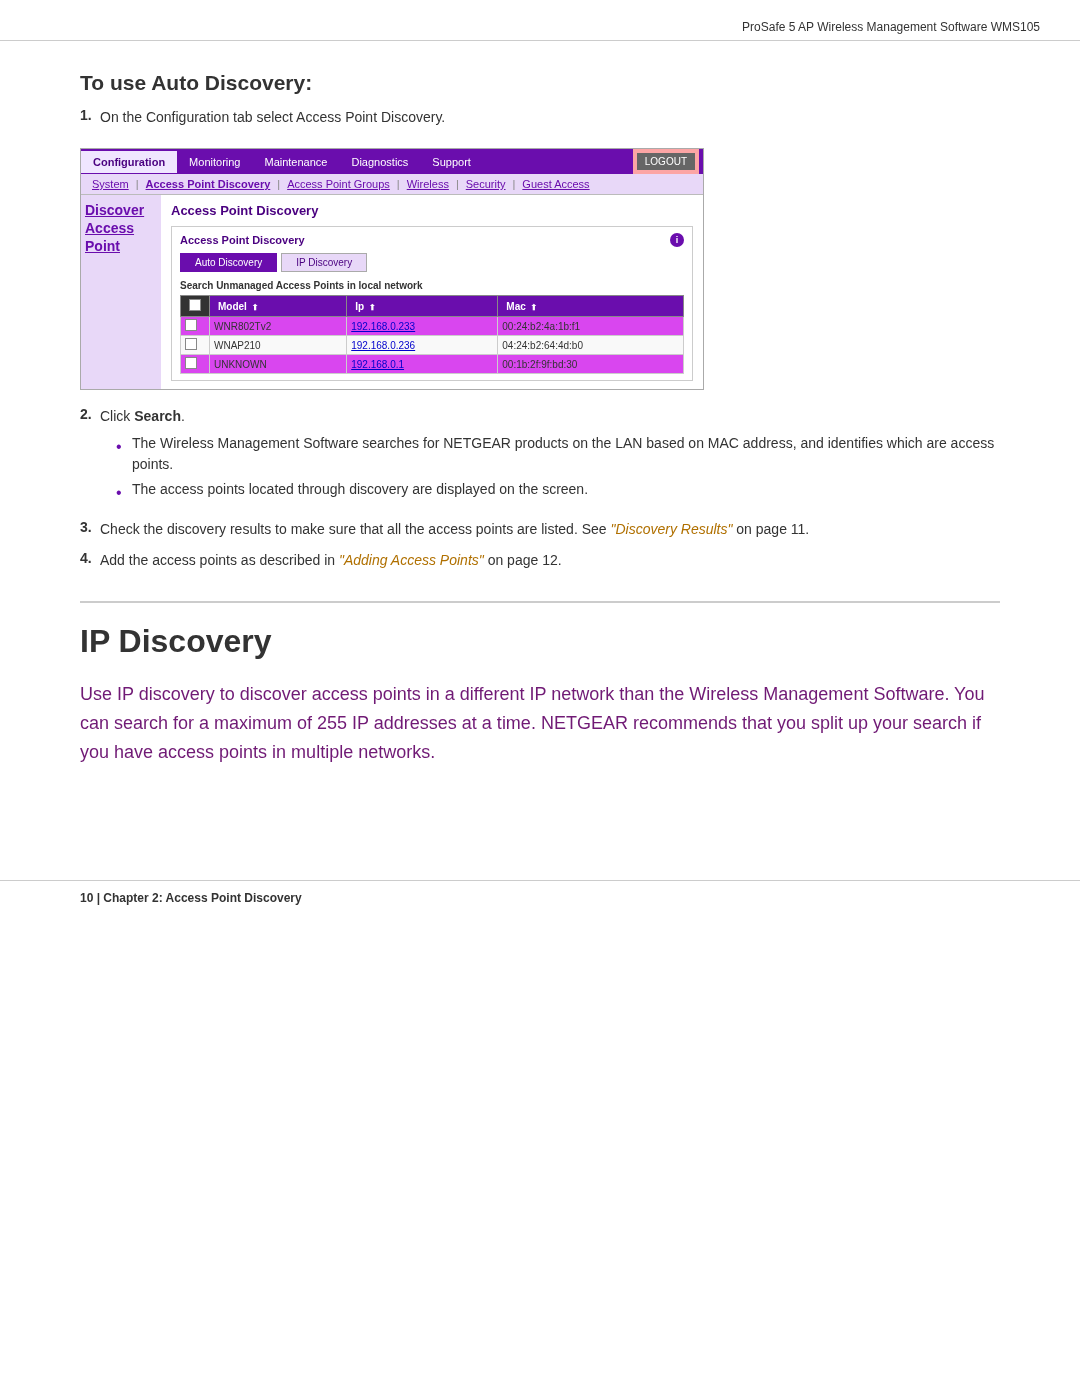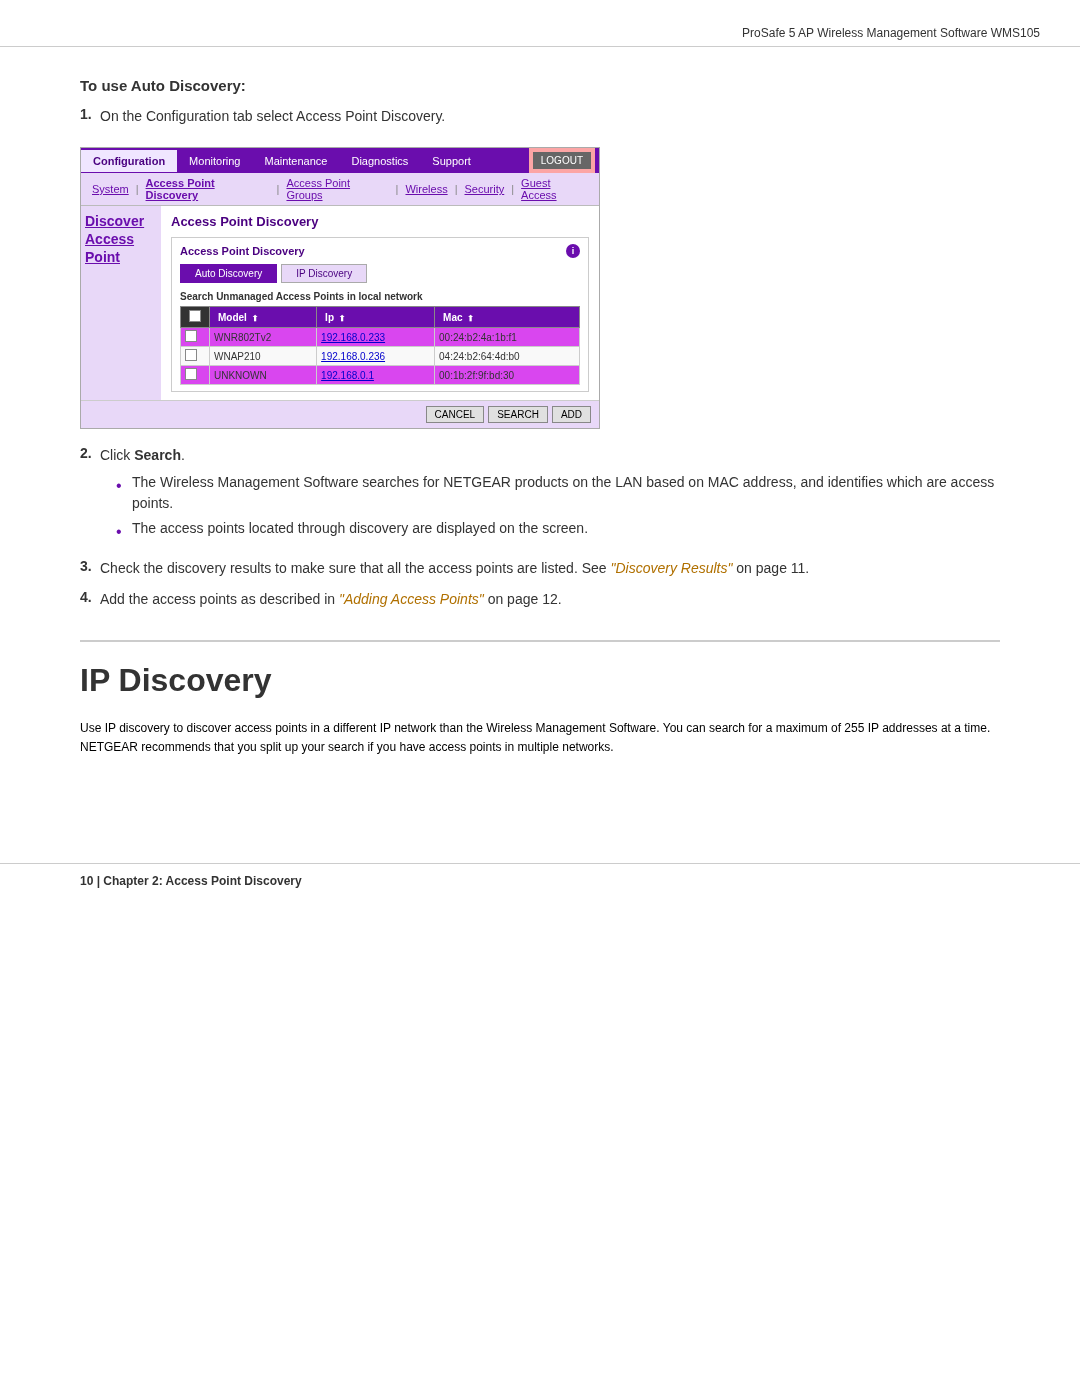--- a/index.html
+++ b/index.html
@@ -8,45 +8,45 @@
       background: #ffffff;
       color: #333;
       font-size: 14px;
       width: 1080px;
       min-height: 1397px;
     }
 
     
     .page-header {
       text-align: right;
-      padding: 26px 40px 6px 40px;
+      padding: 20px 40px 6px 40px;
       font-size: 12px;
       color: #333;
       border-bottom: 1px solid #ccc;
     }
 
     
     .content-area {
       padding: 30px 80px;
     }
 
     
     .section-heading {
-      font-size: 15px;
+      font-size: 21px;
       font-weight: bold;
       color: #333;
       margin-bottom: 12px;
     }
 
     
     .screenshot-box {
       border: 1px solid #aaa;
       margin-bottom: 16px;
       background: #f5f5f5;
-      width: 520px;
+      width: 624px;
     }
 
     
     .nav-bar {
       display: flex;
       align-items: center;
       background: #6a0dad;
       padding: 0;
     }
 
@@ -305,24 +305,24 @@
       font-size: 32px;
       font-weight: bold;
       color: #333;
       margin-top: 30px;
       margin-bottom: 20px;
       border-top: 2px solid #ccc;
       padding-top: 20px;
     }
 
     .section-paragraph {
-      font-size: 12px;
+      font-size: 18px;
       line-height: 1.6;
-      color: #000000;
-      margin-bottom: 16px;
+      color: #701a75;
+      margin-bottom: 24px;
     }
 
     
     a, .link-text {
       color: #b07000;
       text-decoration: none;
       font-style: italic;
     }
 
     
@@ -445,25 +445,20 @@
                 <td><span class="ip-link">192.168.0.1</span></td>
                 <td>00:1b:2f:9f:bd:30</td>
               </tr>
             </tbody>
           </table>
 
         </div>
       </div>
     </div>
 
-    <div class="screenshot-bottom">
-      <button class="btn-small cancel">CANCEL</button>
-      <button class="btn-small search">SEARCH</button>
-      <button class="btn-small add">ADD</button>
-    </div>
   </div>
 
   <div class="steps-container" style="margin-top:14px;">
     <div class="step-row">
       <span class="step-number">2.</span>
       <div class="step-content">
         <span>Click </span><strong>Search</strong><span>.</span>
         <div class="bullet-list">
           <div class="bullet-item">
             <span class="bullet-dot">•</span>

